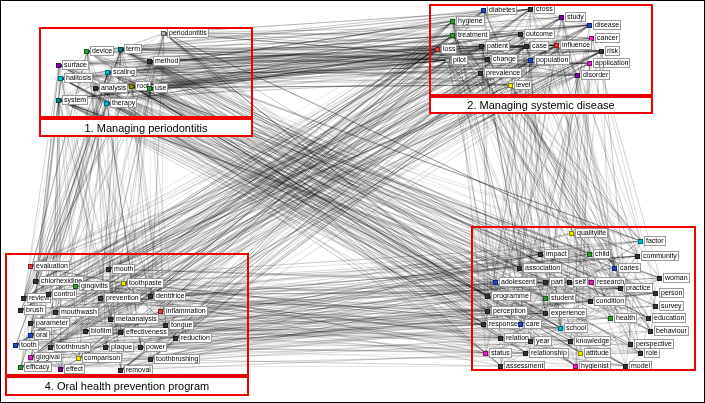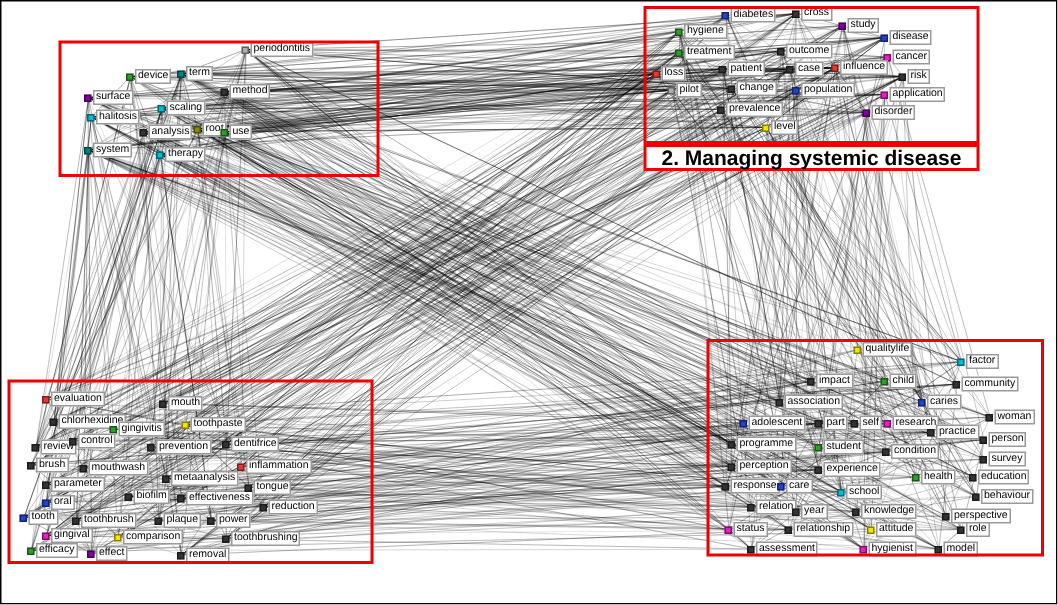--- a/index.html
+++ b/index.html
@@ -25,21 +25,21 @@
   .cluster-box {
     position: absolute;
     border: 2px solid #ee0000;
     background: transparent;
   }
   .cluster-label {
     position: absolute;
     border: 2px solid #f9a8d4;
     background: #ffffff;
     display: flex; align-items: center; justify-content: center;
-    font-weight: bold; font-size: 14px; color: #000000;
+    font-weight: normal; font-size: 11px; color: #000000;
     white-space: nowrap;
   }
 </style>
 </head>
 <body>
 
 <div class="stage">
   <svg id="edges-svg" width="705" height="403" viewBox="0 0 705 403">
       <line x1="131" y1="85" x2="481" y2="45" stroke="#000000" stroke-opacity="0.50" stroke-width="0.4"></line>
       <line x1="95" y1="87" x2="452" y2="20" stroke="#000000" stroke-opacity="0.37" stroke-width="0.4"></line>
@@ -1613,18 +1613,20 @@
         <span class="sq" style="background: rgb(128, 0, 160);"></span>
         <span class="lbl">effect</span>
       </div>
       <div class="node" style="left: 117px; top: 364px;">
         <span class="sq" style="background: rgb(51, 51, 51);"></span>
         <span class="lbl">removal</span>
       </div>
     </div>
   <div id="box-layer">
       <div class="cluster-box" style="left: 38px; top: 26px; width: 214px; height: 91px; border-color: rgb(238, 0, 0);"></div>
+      <div class="cluster-label" style="left: 38px; top: 117px; width: 214px; height: 19px; border-color: rgb(238, 0, 0);">1. Managing periodontitis</div>
       <div class="cluster-box" style="left: 428px; top: 3px; width: 224px; height: 92px; border-color: rgb(238, 0, 0);"></div>
       <div class="cluster-label" style="left: 428px; top: 95px; width: 224px; height: 18px; border-color: rgb(238, 0, 0);">2. Managing systemic disease</div>
       <div class="cluster-box" style="left: 470px; top: 225px; width: 225px; height: 145px; border-color: rgb(238, 0, 0);"></div>
       <div class="cluster-box" style="left: 4px; top: 252px; width: 244px; height: 123px; border-color: rgb(238, 0, 0);"></div>
+      <div class="cluster-label" style="left: 4px; top: 375px; width: 244px; height: 20px; border-color: rgb(238, 0, 0);">4. Oral health prevention program</div>
     </div>
 </div>
 
 </body></html>

